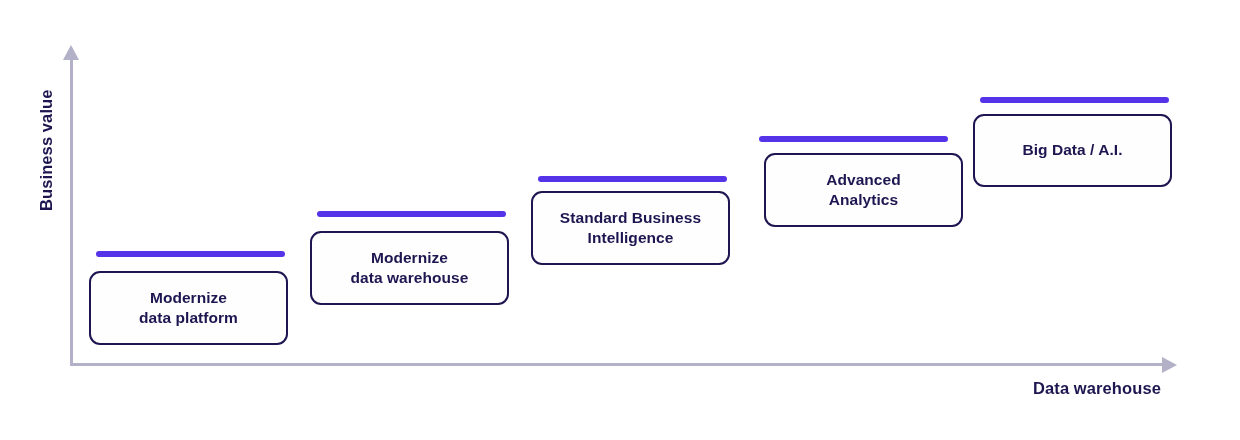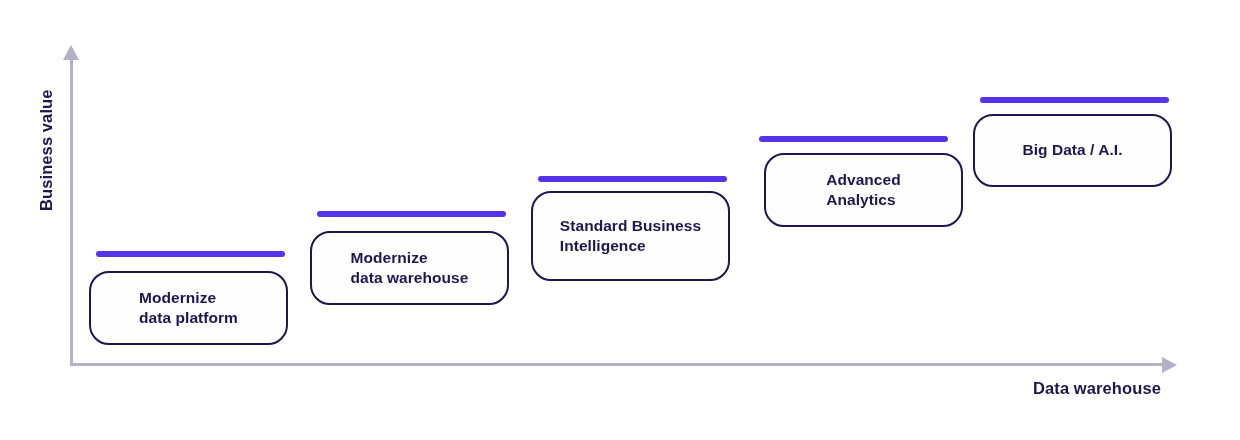--- a/index.html
+++ b/index.html
@@ -90,25 +90,26 @@
   .step-bar {
     position: absolute;
     height: 6px;
     border-radius: 3px;
     background: #5433e8;
   }
   .step-box {
     position: absolute;
     box-sizing: border-box;
     border: 2.6px solid #1d1650;
-    border-radius: 20px;
+    border-radius: 11px;
     background: #fefeff;
     display: flex;
     align-items: center;
     justify-content: center;
+    text-align: center;
   }
   .step-box-label {
     color: #1d1650;
     font-weight: bold;
     font-size: 15.5px;
     line-height: 1.32;
     letter-spacing: 0.05px;
     white-space: pre-line;
   }
 </style>
@@ -138,21 +139,21 @@
   <div class="step">
     <div class="step-bar" style="left: 317px; top: 211px; width: 189px; background: rgb(84, 51, 232);"></div>
     <div class="step-box" style="left: 310px; top: 231px; width: 199px; height: 74px; border-color: rgb(29, 22, 80);">
       <div class="step-box-label">Modernize
 data warehouse</div>
     </div>
   </div>
 
   <div class="step">
     <div class="step-bar" style="left: 538px; top: 176px; width: 189px; background: rgb(84, 51, 232);"></div>
-    <div class="step-box" style="left: 531px; top: 191px; width: 199px; height: 90px; border-color: rgb(29, 22, 80);">
+    <div class="step-box" style="left: 531px; top: 191px; width: 199px; height: 74px; border-color: rgb(29, 22, 80);">
       <div class="step-box-label">Standard Business
 Intelligence</div>
     </div>
   </div>
 
   <div class="step">
     <div class="step-bar" style="left: 759px; top: 136px; width: 189px; background: rgb(84, 51, 232);"></div>
     <div class="step-box" style="left: 752px; top: 153px; width: 199px; height: 74px; border-color: rgb(29, 22, 80); margin-left: 12px;">
       <div class="step-box-label">Advanced
 Analytics</div>

